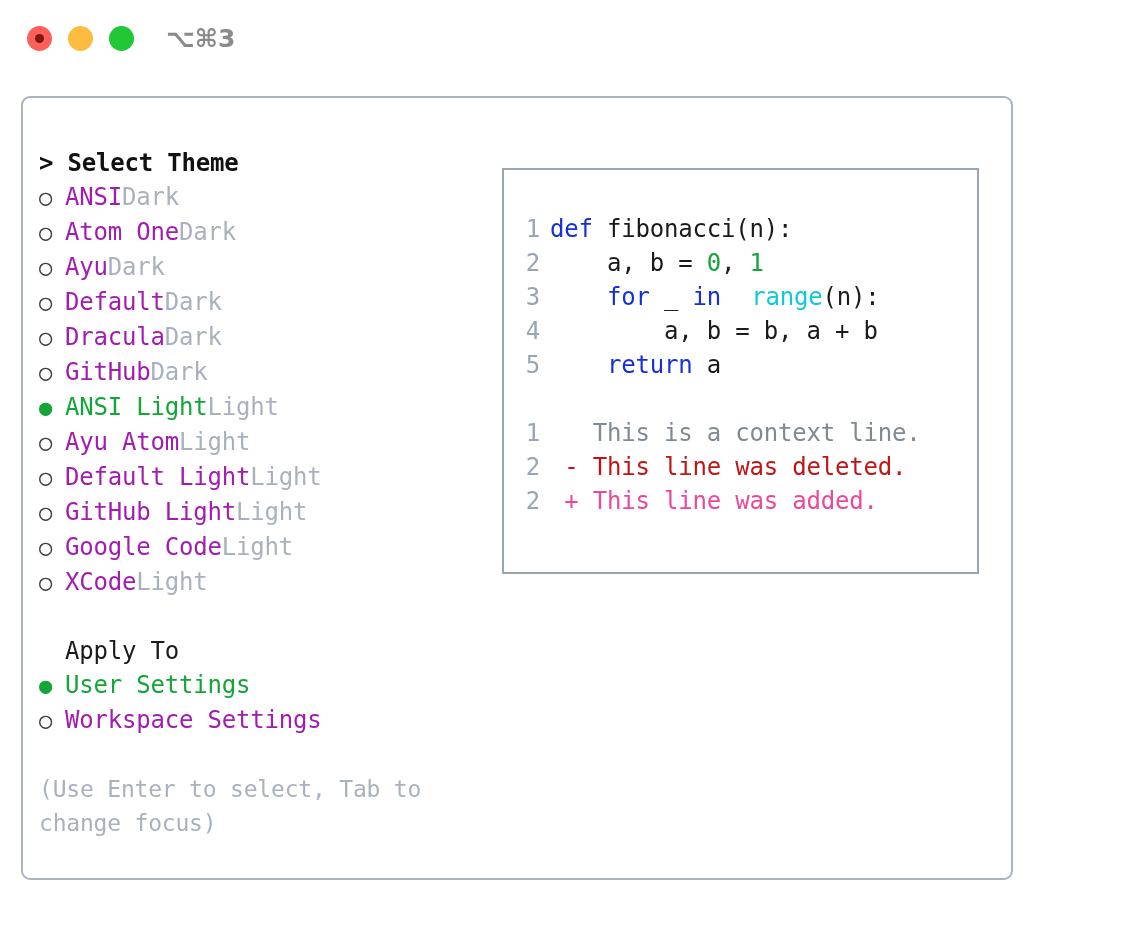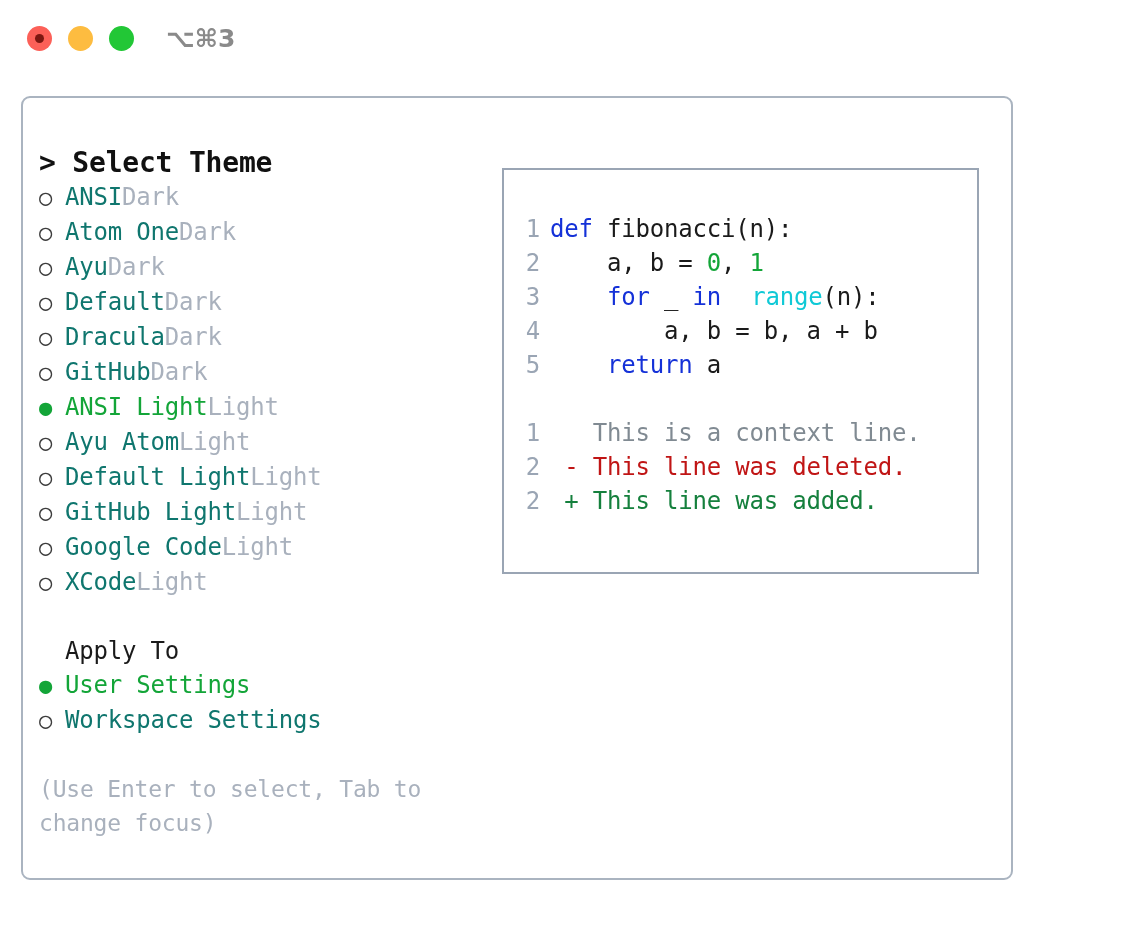--- a/index.html
+++ b/index.html
@@ -88,21 +88,21 @@
   }
 
   
   #theme-column {
     position: absolute;
     left: 16px;
     top: 48px;
     width: 440px;
   }
   .section-title {
-    font-size: 28px;
+    font-size: 24px;
     font-weight: bold;
     color: #111111;
     line-height: 34px;
     white-space: pre;
     letter-spacing: -0.2px;
   }
   .option-row {
     display: flex;
     align-items: baseline;
     line-height: 34px;
@@ -111,21 +111,21 @@
     letter-spacing: -0.2px;
   }
   .bullet {
     display: inline-block;
     width: 26px;
     flex: 0 0 26px;
     color: #3d3d3d;
     font-size: 22px;
   }
   .option-row.selected .bullet { color: #13a538; }
-  .opt-label { color: #0f766e; }
+  .opt-label { color: #a21caf; }
   .option-row.selected .opt-label { color: #13a538; }
   .opt-suffix { color: #a9b1bd; }
   .option-row.selected .opt-suffix { color: #a9b1bd; }
 
   .apply-block { margin-top: 34px; }
   .apply-header {
     padding-left: 26px;
     font-size: 24px;
     color: #1a1a1a;
     line-height: 34px;
@@ -181,21 +181,21 @@
     padding-right: 10px;
     box-sizing: border-box;
   }
   .code-text { color: #1a1a1a; margin-top: 8px; }
   .tok-kw   { color: #1431d8; }
   .tok-fn   { color: #0fc9d6; margin-left: 16px; }
   .tok-num  { color: #13a538; }
   .diff-gap { height: 34px; }
   .diff-context { color: #808a92; }
   .diff-del     { color: #c01515; }
-  .diff-add     { color: #15803d; }
+  .diff-add     { color: #ec4899; }
 </style>
 </head>
 <body>
 
 <div id="app-window">
 
   <div id="title-bar">
     <div class="traffic-lights">
       <div class="dot red"></div>
       <div class="dot yellow"></div>

